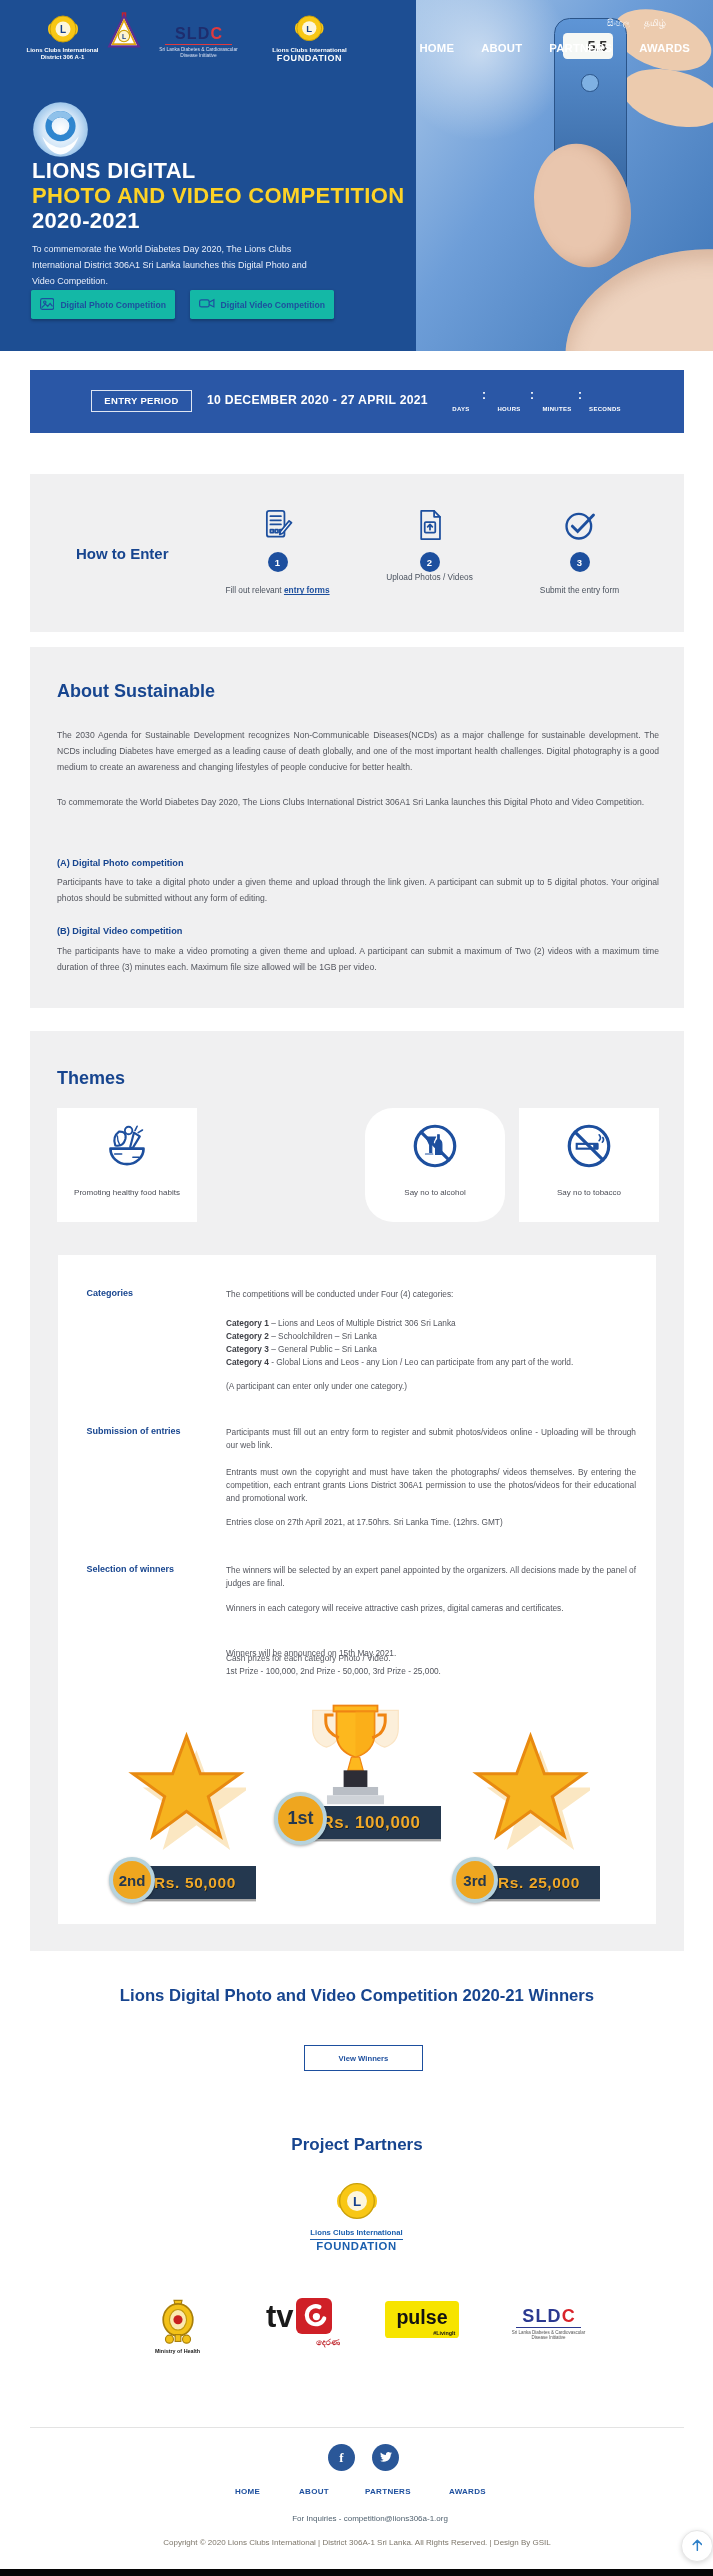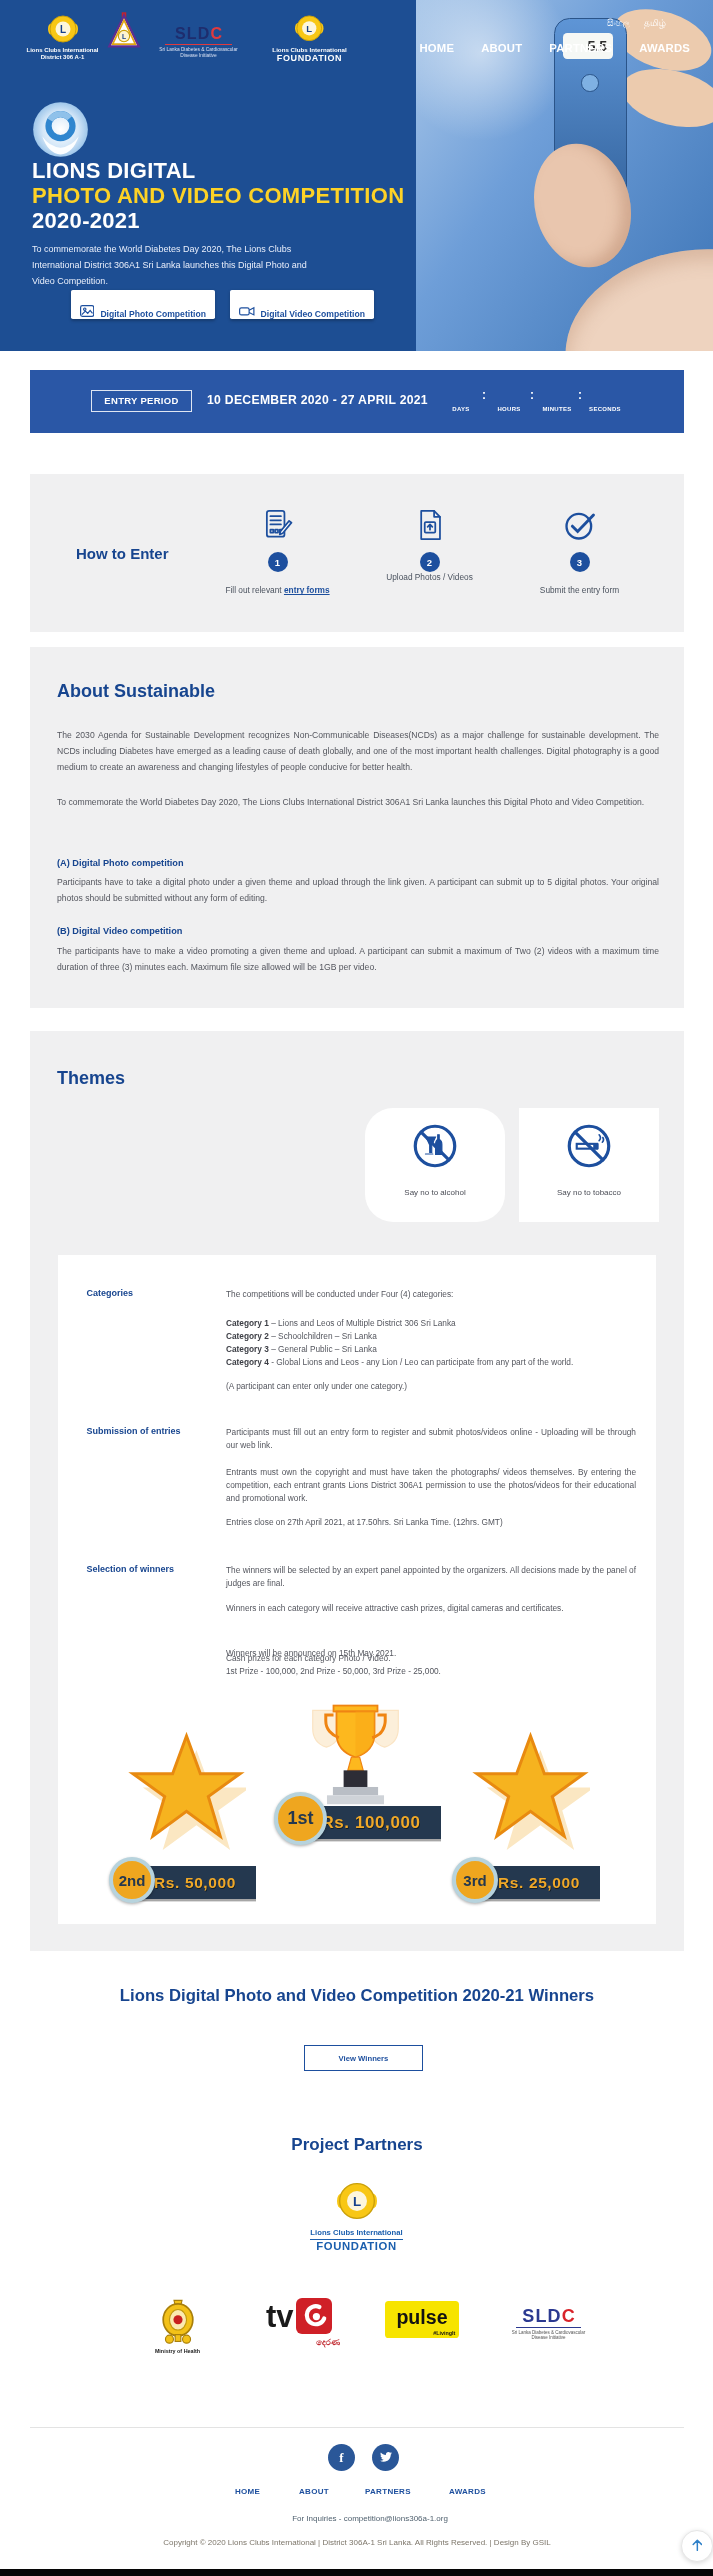--- a/index.html
+++ b/index.html
@@ -17,21 +17,21 @@
   .thumb{left:119px;top:143px;width:95px;height:125px;border-radius:50%;background:#e9c6ae;transform:rotate(-14deg);box-shadow:inset -8.3px -6px 14.3px rgba(167,116,85,.35);}
   .palm{left:149px;top:250px;width:262px;height:190px;border-radius:50%;background:#eed3bf;transform:rotate(-8deg);box-shadow:inset 0 10.7px 18px rgba(170,120,90,.3);}
   .logos-strip{left:24px;top:8.3px;width:333px;height:65px;}
   .logo-cap{color:#fff;font-weight:bold;text-align:center;line-height:7.1px;font-size:6px;}
   .lang-nav{top:18px;left:607px;width:95px;display:flex;gap:14.3px;color:#fff;font-size:9px;}
   .main-nav{top:42px;left:416px;width:274px;display:flex;justify-content:flex-end;gap:27px;}
   .nav-link{color:#fff;font-weight:bold;font-size:11.3px;letter-spacing:0.2px;text-decoration:none;cursor:pointer;}
   .hero-t1,.hero-t3{color:#fff;font-weight:bold;font-size:22px;letter-spacing:0.3px;}
   .hero-t2{color:#fdd226;font-weight:bold;font-size:22px;letter-spacing:0.3px;}
   .hero-sub{color:#e8eefb;font-size:9px;line-height:16px;width:297px;}
-  .hero-btn{height:29px;background:#ffffff;border-radius:1.8px;display:flex;align-items:flex-end;justify-content:center;gap:6px;color:#1d4f9e;font-weight:bold;font-size:8.6px;cursor:pointer;box-shadow:0 1.2px 3px rgba(0,0,0,.25);margin-left:40px;}
+  .hero-btn{height:29px;background:#14b8a6;border-radius:1.8px;display:flex;align-items:center;justify-content:center;gap:6px;color:#1d4f9e;font-weight:bold;font-size:8.6px;cursor:pointer;box-shadow:0 1.2px 3px rgba(0,0,0,.25);}
   
   .entry-bar{left:30px;top:370px;width:654px;height:63px;background:#2a57a6;}
   .entry-label{left:61px;top:20px;width:99px;height:19.6px;border:0.6px solid rgba(255,255,255,.85);color:#fff;font-weight:bold;font-size:9.5px;display:flex;align-items:center;justify-content:center;letter-spacing:0.3px;}
   .entry-dates{left:177px;top:22.6px;color:#fff;font-weight:bold;font-size:12.2px;letter-spacing:0.3px;}
   .countdown{left:410px;top:13px;width:196px;display:flex;align-items:flex-start;}
   .cd-cell{width:42px;text-align:center;}
   .cd-num{height:22.6px;color:#fff;font-weight:bold;font-size:13px;}
   .cd-lab{color:#fff;font-weight:bold;font-size:6px;letter-spacing:0.3px;}
   .cd-colon{width:6px;color:#fff;font-weight:bold;font-size:12px;padding-top:4.8px;}
   
@@ -265,20 +265,36 @@
     <div class="abs body-p" style="left:27px;top:147px;width:602px;">To commemorate the World Diabetes Day 2020, The Lions Clubs International District 306A1 Sri Lanka launches this Digital Photo and Video Competition.</div>
     <div class="abs sub-head" style="left:27px;top:211px;">(A) Digital Photo competition</div>
     <div class="abs body-p" style="left:27px;top:227px;width:602px;">Participants have to take a digital photo under a given theme and upload through the link given. A participant can submit up to 5 digital photos. Your original photos should be submitted without any form of editing.</div>
     <div class="abs sub-head" style="left:27px;top:279px;">(B) Digital Video competition</div>
     <div class="abs body-p" style="left:27px;top:296px;width:602px;">The participants have to make a video promoting a given theme and upload. A participant can submit a maximum of Two (2) videos with a maximum time duration of three (3) minutes each. Maximum file size allowed will be 1GB per video.</div>
   </div>
 
   <div class="abs panel" style="top:1031px;height:920px;">
     <div class="abs sec-head" style="left:27px;top:37px;">Themes</div>
 
+    <div class="abs theme-card" style="left:27px;">
+      <div class="abs" style="left:46px;top:14.3px;">
+        <svg width="48" height="48" viewBox="0 0 90 90">
+            <g stroke="#1d4f9e" fill="none" stroke-linecap="round" stroke-linejoin="round">
+              <path d="M14,50 h62 a31,29 0 0 1 -62,0 Z" stroke-width="5" fill="#fff"></path>
+              <path d="M22,60 h13 M56,66 h12" stroke-width="3"></path>
+              <path d="M30,18 q-13,10 -7,26 q15,3 19,-12 q3,-15 -12,-14 Z" stroke-width="4"></path>
+              <path d="M27,26 q0,10 4,16" stroke-width="2.5"></path>
+              <path d="M58,20 l11,7 -14,23 -4,-3 z" stroke-width="4"></path>
+              <path d="M60,16 l4,-8 M66,20 l8,-5" stroke-width="3"></path>
+              <circle cx="48" cy="16" r="7" stroke-width="3.5"></circle>
+            </g>
+          </svg>
+      </div>
+      <div class="abs theme-cap">Promoting healthy food habits</div>
+    </div>
 
 
     <div class="abs theme-card" style="left:335px;border-radius:28px;">
       <div class="abs" style="left:46px;top:14.3px;">
         <svg width="48" height="48" viewBox="0 0 90 90">
             <g stroke="#1d4f9e" stroke-linecap="round">
               <circle cx="45" cy="45" r="37" fill="none" stroke-width="6"></circle>
               <path d="M28,28 h18 l-7,15 v14 h-4 v-14 z M27,60 h14" fill="#1d4f9e" stroke-width="2"></path>
               <path d="M53,24 v9 q5,2 5,9 v19 h-12 v-19 q0,-7 4,-9 v-9 z" fill="#1d4f9e" stroke-width="2"></path>
               <line x1="19" y1="19" x2="71" y2="71" stroke-width="6"></line>

